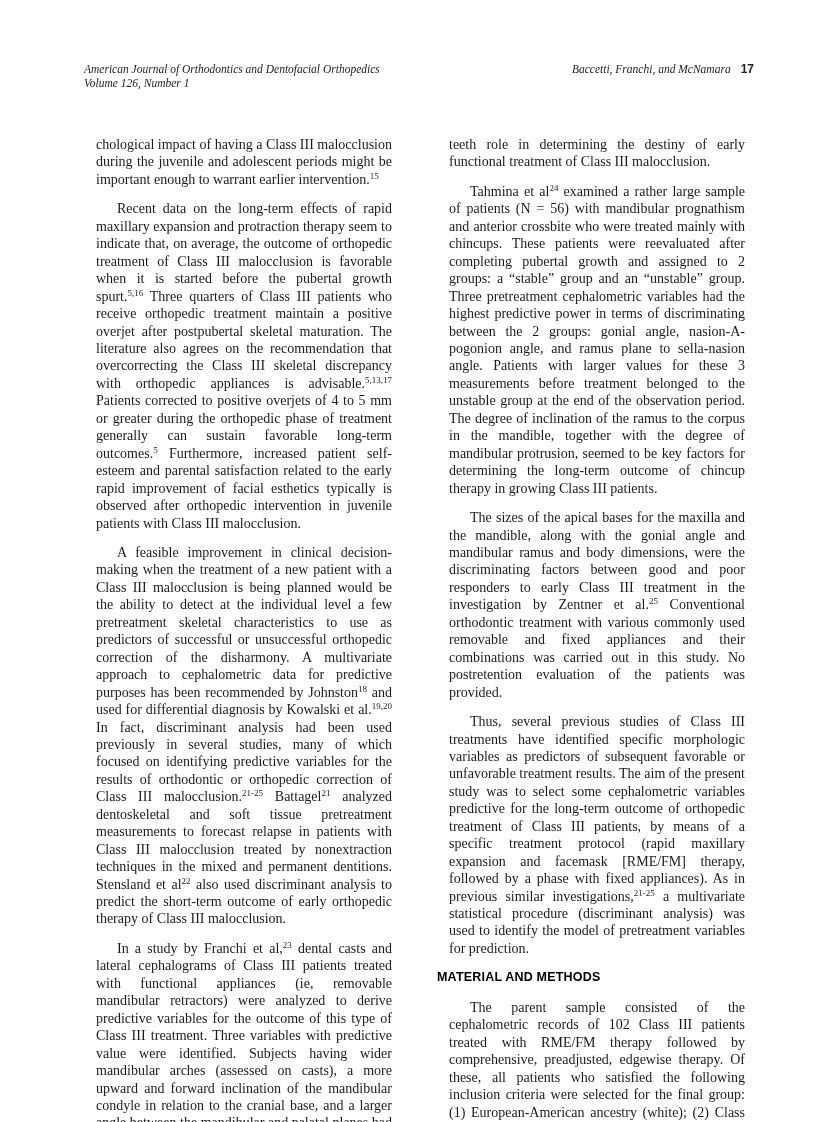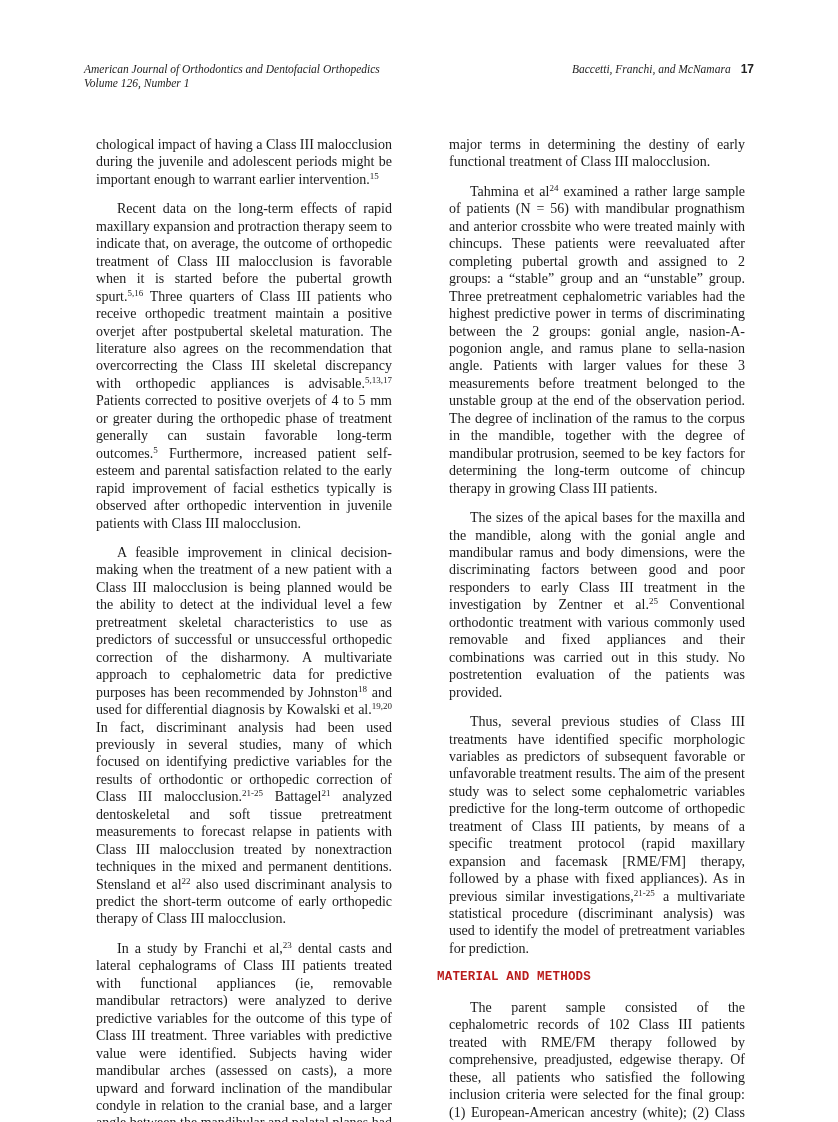--- a/index.html
+++ b/index.html
@@ -10,22 +10,22 @@
   .header .right { position: absolute; right: 0; top: 0; }
   .header .pagenum { font-family: "Liberation Sans", sans-serif; font-style: normal; font-weight: bold; font-size: 12px; margin-left: 10px; }
   .col { position: absolute; top: 124px; width: 320px;
     font-family: "Liberation Serif", serif; font-size: 14px; line-height: 17.45px; color: #1a1a1a;
     text-align: justify; hyphens: none; }
   .col.left { left: 84px; }
   .col.right { left: 437px; }
   .col p { margin: 12px; text-indent: 21px; }
   .col p.noindent { text-indent: 0; }
   sup { font-size: 9px; line-height: 0; vertical-align: 5px; }
-  h2.section { font-family: Liberation Mono, monospace; font-size: 12.5px; font-weight: bold;
-    margin: 12px 0 6px 0; letter-spacing: 0.2px; color: #b91c1c; }
+  h2.section { font-family: Liberation Sans, sans-serif; font-size: 12.5px; font-weight: bold;
+    margin: 12px 0 6px 0; letter-spacing: 0.2px; color: #000000; }
 </style>
 </head>
 <body>
 
 <div class="header">
   <div class="left">
     <div>American Journal of Orthodontics and Dentofacial Orthopedics</div>
     <div>Volume 126, Number 1</div>
   </div>
   <div class="right">
@@ -34,19 +34,19 @@
 </div>
 
 <div class="col left">
   <p class="noindent"><span>chological impact of having a Class III malocclusion during the juvenile and adolescent periods might be important enough to warrant earlier intervention.</span><sup>15</sup></p>
   <p><span>Recent data on the long-term effects of rapid maxillary expansion and protraction therapy seem to indicate that, on average, the outcome of orthopedic treatment of Class III malocclusion is favorable when it is started before the pubertal growth spurt.</span><sup>5,16</sup><span> Three quarters of Class III patients who receive orthopedic treatment maintain a positive overjet after postpubertal skeletal maturation. The literature also agrees on the recommendation that overcorrecting the Class III skeletal discrepancy with orthopedic appliances is advisable.</span><sup>5,13,17</sup><span> Patients corrected to positive overjets of 4 to 5 mm or greater during the orthopedic phase of treatment generally can sustain favorable long-term outcomes.</span><sup>5</sup><span> Furthermore, increased patient self-esteem and parental satisfaction related to the early rapid improvement of facial esthetics typically is observed after orthopedic intervention in juvenile patients with Class III malocclusion.</span></p>
   <p><span>A feasible improvement in clinical decision-making when the treatment of a new patient with a Class III malocclusion is being planned would be the ability to detect at the individual level a few pretreatment skeletal characteristics to use as predictors of successful or unsuccessful orthopedic correction of the disharmony. A multivariate approach to cephalometric data for predictive purposes has been recommended by Johnston</span><sup>18</sup><span> and used for differential diagnosis by Kowalski et al.</span><sup>19,20</sup><span> In fact, discriminant analysis had been used previously in several studies, many of which focused on identifying predictive variables for the results of orthodontic or orthopedic correction of Class III malocclusion.</span><sup>21-25</sup><span> Battagel</span><sup>21</sup><span> analyzed dentoskeletal and soft tissue pretreatment measurements to forecast relapse in patients with Class III malocclusion treated by nonextraction techniques in the mixed and permanent dentitions. Stensland et al</span><sup>22</sup><span> also used discriminant analysis to predict the short-term outcome of early orthopedic therapy of Class III malocclusion.</span></p>
   <p><span>In a study by Franchi et al,</span><sup>23</sup><span> dental casts and lateral cephalograms of Class III patients treated with functional appliances (ie, removable mandibular retractors) were analyzed to derive predictive variables for the outcome of this type of Class III treatment. Three variables with predictive value were identified. Subjects having wider mandibular arches (assessed on casts), a more upward and forward inclination of the mandibular condyle in relation to the cranial base, and a larger angle between the mandibular and palatal planes had unsatisfactory long-term treatment outcomes. Vertical and transverse measurements played a</span></p>
 </div>
 
 <div class="col right">
-  <p class="noindent"><span>major terms in determining the destiny of early functional treatment of Class III malocclusion.</span></p>
+  <p class="noindent"><span>teeth role in determining the destiny of early functional treatment of Class III malocclusion.</span></p>
   <p><span>Tahmina et al</span><sup>24</sup><span> examined a rather large sample of patients (N = 56) with mandibular prognathism and anterior crossbite who were treated mainly with chincups. These patients were reevaluated after completing pubertal growth and assigned to 2 groups: a “stable” group and an “unstable” group. Three pretreatment cephalometric variables had the highest predictive power in terms of discriminating between the 2 groups: gonial angle, nasion-A-pogonion angle, and ramus plane to sella-nasion angle. Patients with larger values for these 3 measurements before treatment belonged to the unstable group at the end of the observation period. The degree of inclination of the ramus to the corpus in the mandible, together with the degree of mandibular protrusion, seemed to be key factors for determining the long-term outcome of chincup therapy in growing Class III patients.</span></p>
   <p><span>The sizes of the apical bases for the maxilla and the mandible, along with the gonial angle and mandibular ramus and body dimensions, were the discriminating factors between good and poor responders to early Class III treatment in the investigation by Zentner et al.</span><sup>25</sup><span> Conventional orthodontic treatment with various commonly used removable and fixed appliances and their combinations was carried out in this study. No postretention evaluation of the patients was provided.</span></p>
   <p><span>Thus, several previous studies of Class III treatments have identified specific morphologic variables as predictors of subsequent favorable or unfavorable treatment results. The aim of the present study was to select some cephalometric variables predictive for the long-term outcome of orthopedic treatment of Class III patients, by means of a specific treatment protocol (rapid maxillary expansion and facemask [RME/FM] therapy, followed by a phase with fixed appliances). As in previous similar investigations,</span><sup>21-25</sup><span> a multivariate statistical procedure (discriminant analysis) was used to identify the model of pretreatment variables for prediction.</span></p>
   <h2 class="section">MATERIAL AND METHODS</h2>
   <p><span>The parent sample consisted of the cephalometric records of 102 Class III patients treated with RME/FM therapy followed by comprehensive, preadjusted, edgewise therapy. Of these, all patients who satisfied the following inclusion criteria were selected for the final group: (1) European-American ancestry (white); (2) Class III malocclusion at the time of the first observation (T1), characterized by an anterior crossbite or edge-to-edge incisal relationship and a Wits appraisal</span><sup>26</sup><span> of −1.5 mm or less; (3) no permanent teeth congenitally missing or extracted before or during treatment; (4) cephalograms of</span></p>
 </div>
 
 </body></html>

